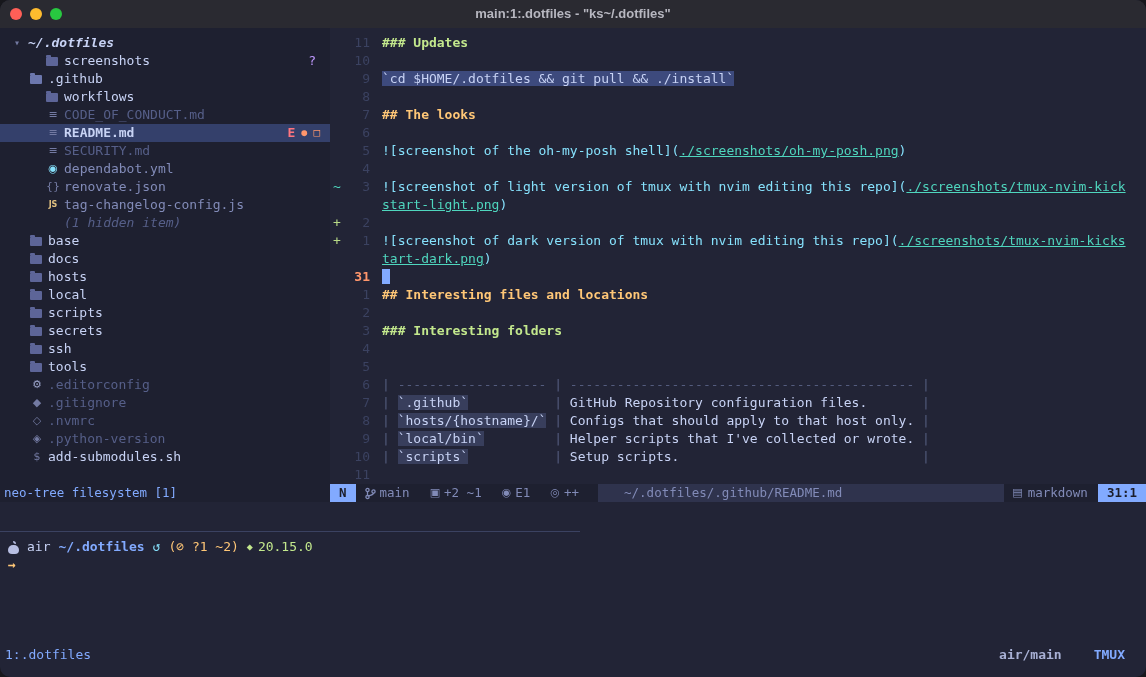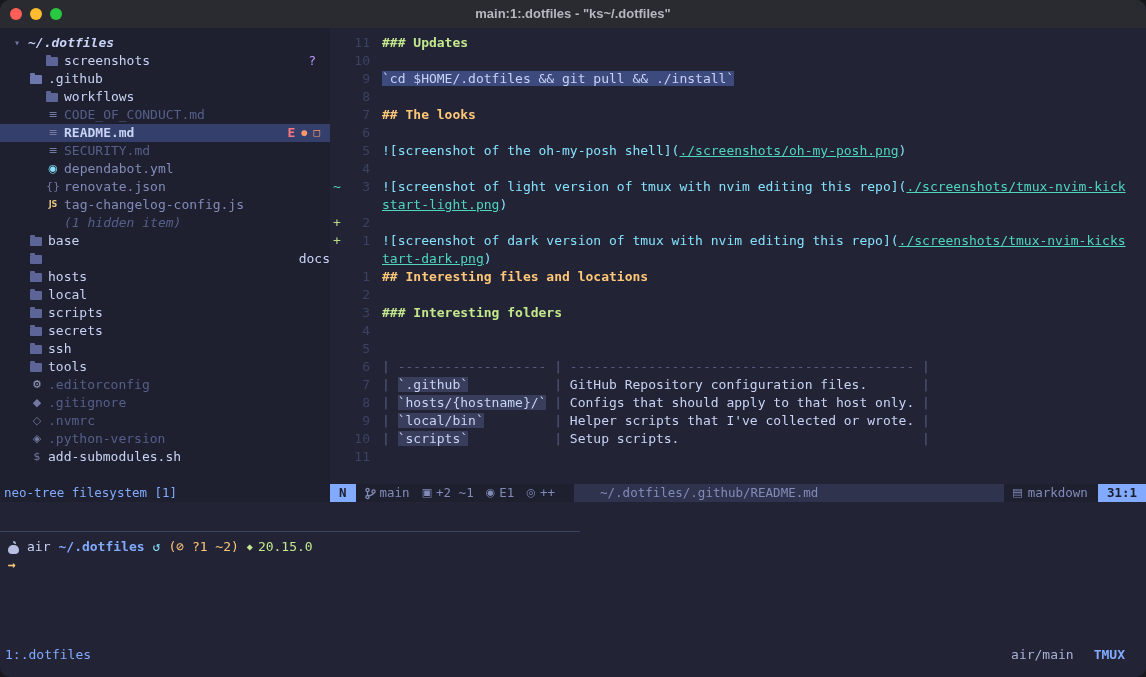--- a/index.html
+++ b/index.html
@@ -62,21 +62,21 @@
   .sg-pipe{color:#545c7e;}
   .sg-th{color:#82aaff;font-weight:bold;}
   .sg-plain{color:#c8d3f5;}
   .sg-code{background:#383e5c;color:#c8d3f5;}
   .cursor-block{display:inline-block;width:8px;height:15px;background:#82aaff;vertical-align:text-bottom;}
   
   .statusline{position:absolute;top:484px;left:0;right:0;height:18px;display:flex;align-items:stretch;
     font-size:12.5px;background:#1e2030;}
   .neo-status{width:330px;flex:none;color:#82aaff;padding-left:4px;box-sizing:border-box;line-height:18px;}
   .mode{background:#82aaff;color:#1b1d2b;font-weight:bold;padding:0 9px;line-height:18px;}
-  .sl-left{display:flex;align-items:center;gap:12px;padding:0 9px;color:#828bb8;white-space:nowrap;text-align:center;}
+  .sl-left{display:flex;align-items:center;gap:20px;padding:0 9px;color:#828bb8;white-space:nowrap;text-align:center;}
   .sl-item{display:flex;align-items:center;gap:4px;}
   .sl-ic{font-family:"DejaVu Sans",sans-serif;font-size:11px;color:#828bb8;}
   .sl-path{flex:1;background:#2f334d;color:#828bb8;padding:0 26px;margin:0 8px 0 10px;line-height:18px;
     white-space:nowrap;overflow:hidden;}
   .sl-right{display:flex;align-items:center;gap:5px;color:#828bb8;padding-right:10px;}
   .sl-pos{background:#82aaff;color:#1b1d2b;font-weight:bold;padding:0 9px;line-height:18px;}
   
   .pane-divider{position:absolute;top:531px;left:0;width:580px;height:1px;background:#3b4261;}
   .prompt{position:absolute;top:538px;left:8px;height:18px;display:flex;gap:8px;align-items:center;white-space:pre;}
   .p-user{color:#c8d3f5;}
@@ -89,21 +89,21 @@
   .apple-icon::before{content:"";position:absolute;bottom:0;left:0;width:11px;height:9px;
     background:#b8bfe3;border-radius:5px 5px 4px 4px;}
   .apple-icon::after{content:"";position:absolute;top:0;left:5px;width:3px;height:3px;
     background:#b8bfe3;border-radius:0 3px 0 3px;}
   .prompt-arrow{position:absolute;top:556px;left:8px;color:#ffc777;font-weight:bold;}
   
   .tmux-bar{position:absolute;top:646px;left:0;right:16px;height:18px;display:flex;align-items:flex-end;
     padding:0 5px;box-sizing:border-box;}
   .tmux-window{color:#82aaff;}
   .tmux-spacer{flex:1;}
-  .tmux-session{color:#a9b1d6;margin-right:20px;}
+  .tmux-session{color:#a9b1d6;margin-right:32px;font-weight:bold;}
   .tmux-label{color:#82aaff;font-weight:bold;}
 </style>
 </head>
 <body>
 
 <div class="window">
 
   <div class="titlebar">
     <div class="traffic">
       <span class="light red"></span>
@@ -162,21 +162,21 @@
           <span class="label">tag-changelog-config.js</span>
         </div>
         <div class="tree-row note" style="padding-left: 46px;">
           <span class="note-pad"></span>
           <span class="label">(1 hidden item)</span>
         </div>
         <div class="tree-row" style="padding-left: 30px;">
           <span class="ficon-folder"></span>
           <span class="label">base</span>
         </div>
-        <div class="tree-row" style="padding-left: 30px; justify-content: space-between;">
+        <div class="tree-row" style="padding-left: 30px;">
           <span class="ficon-folder"></span>
           <span class="label">docs</span>
         </div>
         <div class="tree-row" style="padding-left: 30px;">
           <span class="ficon-folder"></span>
           <span class="label">hosts</span>
         </div>
         <div class="tree-row" style="padding-left: 30px;">
           <span class="ficon-folder"></span>
           <span class="label">local</span>
@@ -279,20 +279,25 @@
         </div>
         <div class="ed-row">
           <span class="ed-sign sign-add">+</span>
           <span class="ed-num">1</span>
           <span class="ed-text"><span class="sg-punct">![</span><span class="sg-label">screenshot of dark version of tmux with nvim editing this repo</span><span class="sg-punct">](</span><span class="sg-url">./screenshots/tmux-nvim-kicks</span></span>
         </div>
         <div class="ed-row">
           <span class="ed-sign"></span>
           <span class="ed-num"></span>
           <span class="ed-text"><span class="sg-url">tart-dark.png</span><span class="sg-punct">)</span></span>
+        </div>
+        <div class="ed-row">
+          <span class="ed-sign"></span>
+          <span class="ed-num cur">31</span>
+          <span class="ed-text"><span class="cursor-block"></span></span>
         </div>
         <div class="ed-row">
           <span class="ed-sign"></span>
           <span class="ed-num">1</span>
           <span class="ed-text"><span class="sg-h2">## Interesting files and locations</span></span>
         </div>
         <div class="ed-row">
           <span class="ed-sign"></span>
           <span class="ed-num">2</span>
           <span class="ed-text"></span>

